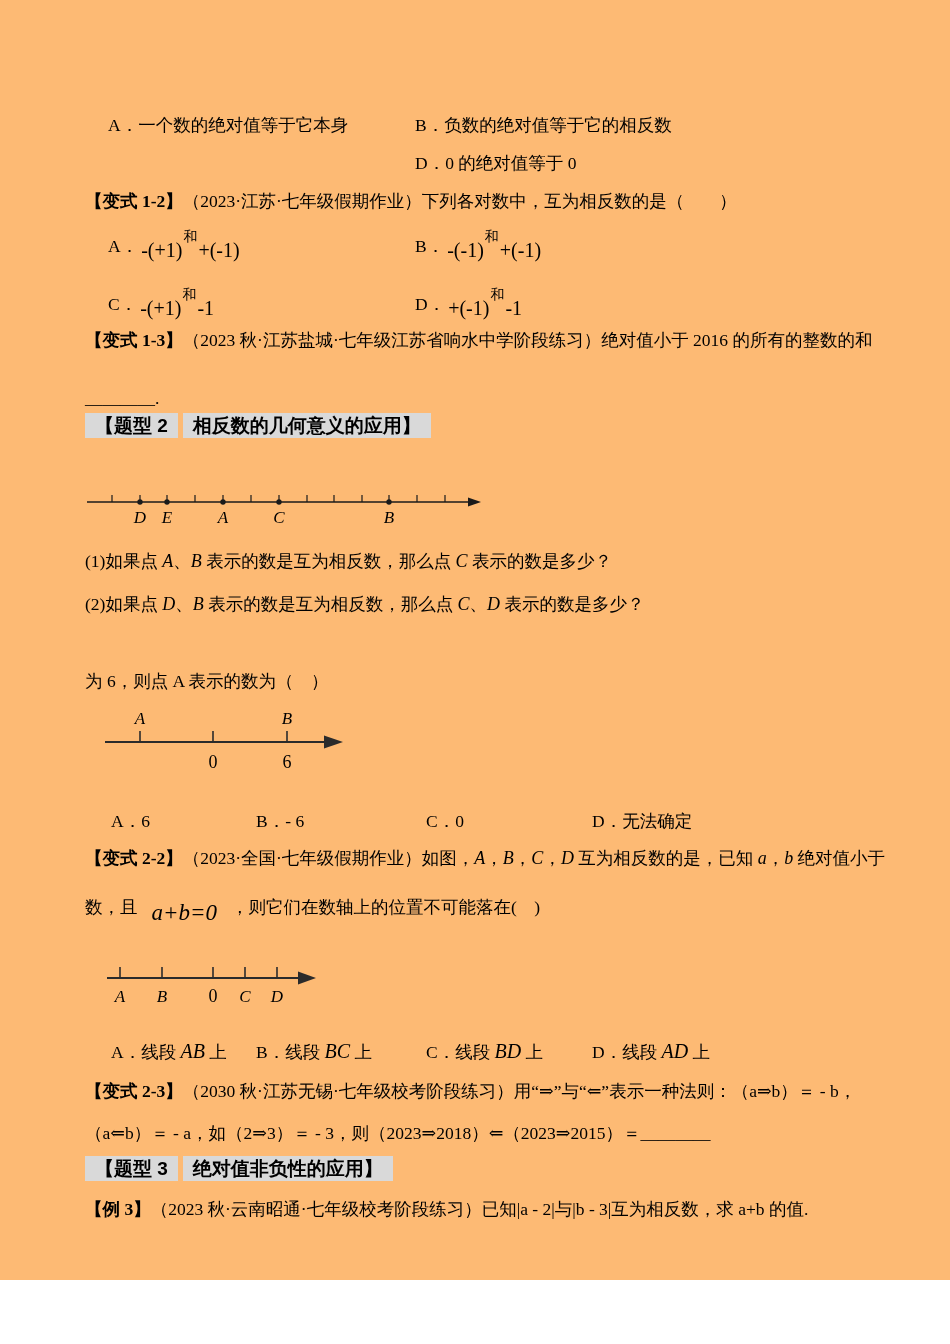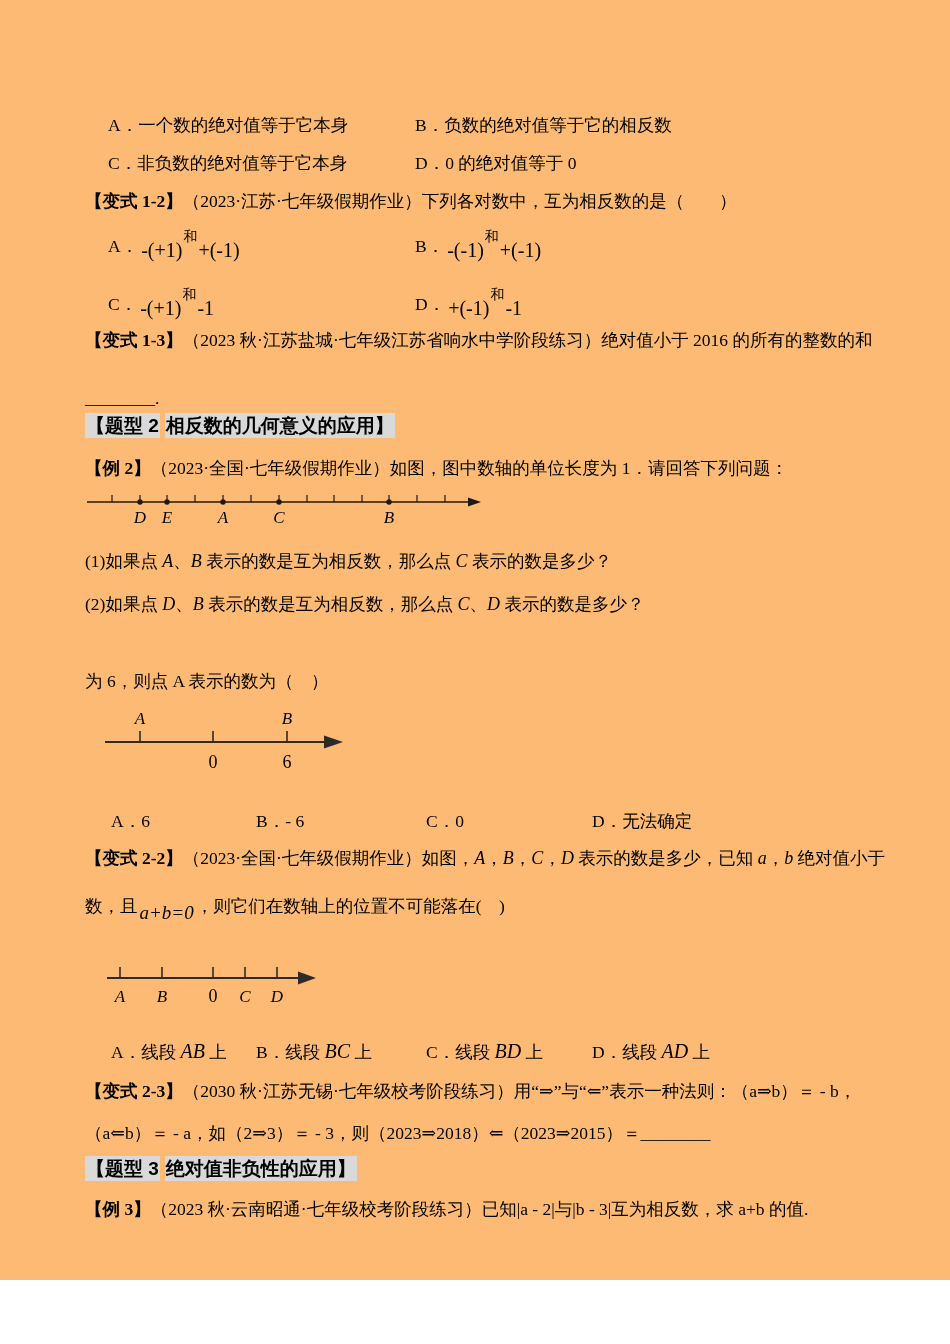--- a/index.html
+++ b/index.html
@@ -14,48 +14,47 @@
   .line{
     position:absolute;
     white-space:nowrap;
     font-size:17.5px;
     line-height:26px;
     color:#000;
   }
   .s-b{font-weight:bold;}
   .s-i{font-style:italic;font-family:"Liberation Serif","DejaVu Serif",serif;font-size:18px;}
   .heading{font-weight:bold;font-size:19px;font-family:"Liberation Sans","DejaVu Sans",sans-serif;line-height:25px;}
-  .hl{background:#d9d9d9;padding:2px 1px;}
+  .hl{background:#d9d9d9;padding:2px 10px;}
   .hl + .hl{margin-left:5px;}
   .olabel{font-size:17.5px;}
   .mexpr{
     font-family:"Liberation Serif","DejaVu Serif",serif;
     font-size:20px;
     position:relative;top:5px;
     margin-left:3px;
   }
   .mexpr.right{margin-left:1px;}
   sup.conj{font-size:14px;position:relative;top:-4px;margin-left:1px;}
   .mvar{font-style:italic;font-family:"Liberation Serif","DejaVu Serif",serif;font-size:20px;}
   .mdrop{
     font-style:italic;font-family:"Liberation Serif","DejaVu Serif",serif;
-    font-size:19px;position:relative;top:7px;margin:0 2px;
+    font-size:23px;position:relative;top:7px;margin:0 14px;
   }
   svg text{font-family:"Liberation Serif","DejaVu Serif",serif;}
   svg .nl-letter{font-style:italic;font-size:17px;}
   svg .nl-num{font-style:normal;font-size:18px;}
 </style>
 </head>
 <body>
 
 <div id="page">
 
   <div class="line" style="top:112px;left:108px">A．一个数的绝对值等于它本身</div>
   <div class="line" style="top:112px;left:415px">B．负数的绝对值等于它的相反数</div>
-  <div class="line" style="top:150px;left:108px">C．非负数的绝对值等于它本身</div>
   <div class="line" style="top:150px;left:415px">D．0 的绝对值等于 0</div>
 
   <div class="line" style="top:188px;left:85px"><span class="s-b">【变式 1-2】</span><span>（2023·江苏·七年级假期作业）下列各对数中，互为相反数的是（　　）</span></div>
 
   <div class="line" style="top:228px;left:108px">
     <span class="olabel">A．</span><span class="mexpr">-(+1)</span><sup class="conj">和</sup><span class="mexpr right">+(-1)</span>
   </div>
   <div class="line" style="top:228px;left:415px">
     <span class="olabel">B．</span><span class="mexpr">-(-1)</span><sup class="conj">和</sup><span class="mexpr right">+(-1)</span>
   </div>
@@ -66,21 +65,20 @@
     <span class="olabel">D．</span><span class="mexpr">+(-1)</span><sup class="conj">和</sup><span class="mexpr right">-1</span>
   </div>
 
   <div class="line" style="top:327px;left:85px"><span class="s-b">【变式 1-3】</span><span>（2023 秋·江苏盐城·七年级江苏省响水中学阶段练习）绝对值小于 2016 的所有的整数的和</span></div>
   <div class="line" style="top:385px;left:85px">________.</div>
 
   <div class="line heading" style="top:413px;left:85px">
     <span class="hl">【题型 2</span><span class="hl">相反数的几何意义的应用】</span>
   </div>
 
-  <div class="line" style="top:455px;left:85px"><span class="s-b">【例 2】</span><span>（2023·全国·七年级假期作业）如图，图中数轴的单位长度为 1．请回答下列问题：</span></div>
 
   <svg style="position:absolute;top:486px;left:85px" width="400" height="48" viewBox="0 0 400 48">
     <line x1="2" y1="16" x2="385" y2="16" stroke="#1a1a1a" stroke-width="1.4"></line>
     <polygon points="396,16 383,11.5 383,20.5" fill="#1a1a1a"></polygon>
     <g stroke="#1a1a1a" stroke-width="1.2">
       <line x1="27" y1="9" x2="27" y2="16"></line>
         <line x1="55" y1="9" x2="55" y2="16"></line>
       <line x1="82" y1="9" x2="82" y2="16"></line>
         <line x1="110" y1="9" x2="110" y2="16"></line>
       <line x1="138" y1="9" x2="138" y2="16"></line>
@@ -128,21 +126,21 @@
       <text class="nl-num" x="110" y="68">0</text>
       <text class="nl-num" x="184" y="68">6</text>
     </g>
   </svg>
 
   <div class="line" style="top:808px;left:111px">A．6</div>
   <div class="line" style="top:808px;left:256px">B．- 6</div>
   <div class="line" style="top:808px;left:426px">C．0</div>
   <div class="line" style="top:808px;left:592px">D．无法确定</div>
 
-  <div class="line" style="top:845px;left:85px"><span class="s-b">【变式 2-2】</span><span>（2023·全国·七年级假期作业）如图，</span><span class="s-i">A</span><span>，</span><span class="s-i">B</span><span>，</span><span class="s-i">C</span><span>，</span><span class="s-i">D</span><span> 表示的数是多少，已知 </span><span class="s-i">a</span><span>，</span><span class="s-i">b</span><span> 绝对值小于</span></div>
+  <div class="line" style="top:845px;left:85px"><span class="s-b">【变式 2-2】</span><span>（2023·全国·七年级假期作业）如图，</span><span class="s-i">A</span><span>，</span><span class="s-i">B</span><span>，</span><span class="s-i">C</span><span>，</span><span class="s-i">D</span><span> 互为相反数的是，已知 </span><span class="s-i">a</span><span>，</span><span class="s-i">b</span><span> 绝对值小于</span></div>
   <div class="line" style="top:893px;left:85px">
     <span>数，且</span><span class="mdrop">a+b=0</span><span>，则它们在数轴上的位置不可能落在(　)</span>
   </div>
 
   <svg style="position:absolute;top:946px;left:103px" width="225" height="64" viewBox="0 0 225 64">
     <line x1="4" y1="32" x2="198" y2="32" stroke="#2b2b2b" stroke-width="1.8"></line>
     <polygon points="213,32 195,25.5 195,38.5" fill="#2b2b2b"></polygon>
     <g stroke="#2b2b2b" stroke-width="1.6">
       <line x1="17" y1="21" x2="17" y2="32"></line>
       <line x1="59" y1="21" x2="59" y2="32"></line>

